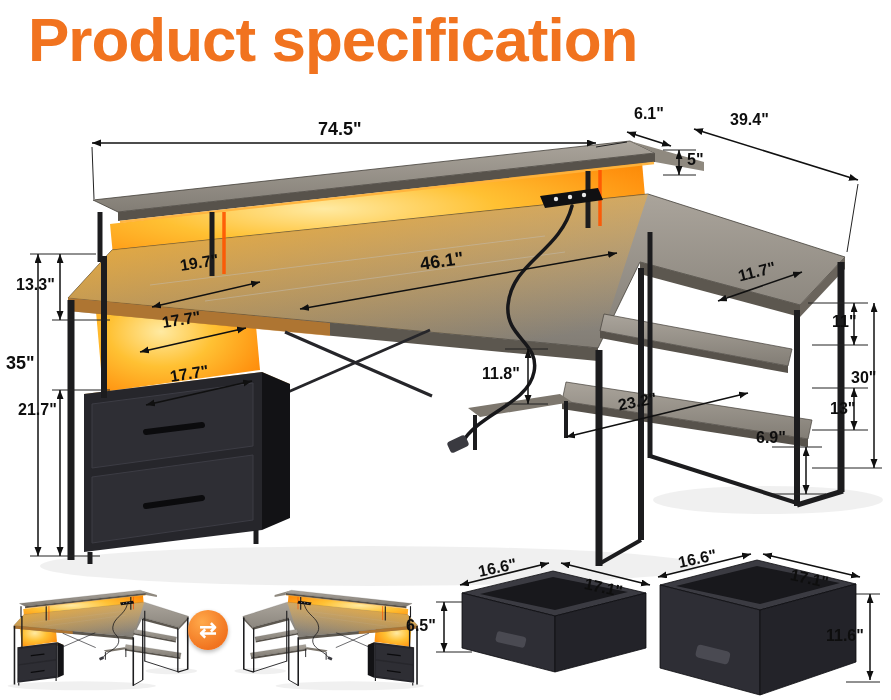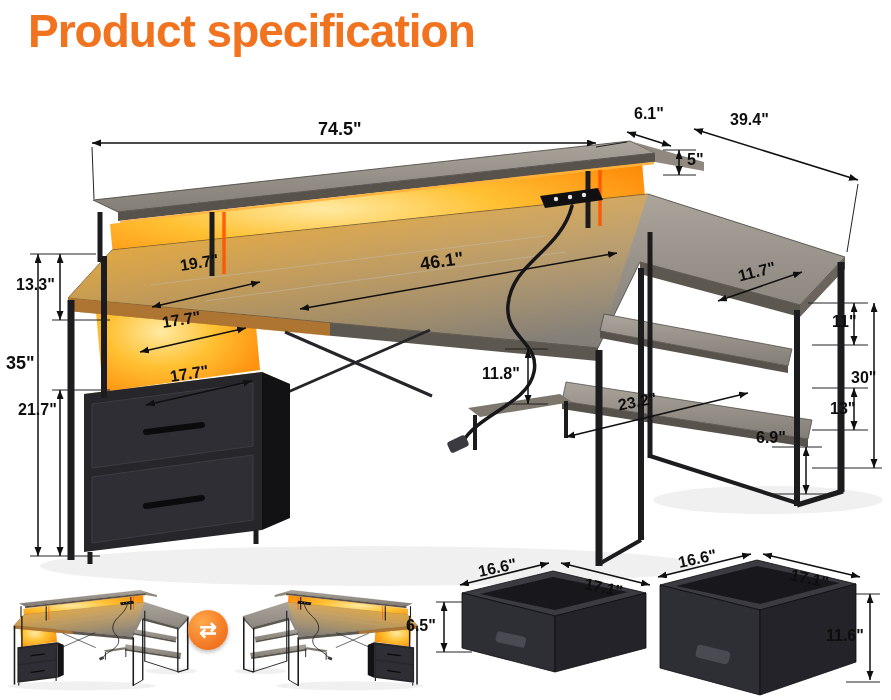--- a/index.html
+++ b/index.html
@@ -1,19 +1,19 @@
 <!DOCTYPE html>
 <html style="--accent: #f1731f; --led: #ffa41c; --wood: #958f86; --frame: #1c1c1e;"><head>
 <meta charset="utf-8">
 <style>
   *{margin:0;padding:0;box-sizing:border-box}
   html,body{width:891px;height:700px;background:#fff;font-family:"Liberation Sans",sans-serif;overflow:hidden}
   .canvas{position:relative;width:891px;height:700px;background:#fff}
   .art{position:absolute;left:0;top:0;width:891px;height:700px}
-  .title{position:absolute;left:28px;top:4px;font-size:46px;font-weight:700;letter-spacing:-1px;color:var(--accent,#f1731f);white-space:nowrap}
+  .title{position:absolute;left:28px;top:4px;font-size:62px;font-weight:700;letter-spacing:-1px;color:var(--accent,#f1731f);white-space:nowrap}
   .dim{position:absolute;font-weight:700;color:#0e0e0e;font-size:16px;white-space:nowrap;line-height:1}
   .dim.lg{font-size:18px}
   .swap{position:absolute;left:188px;top:610px;width:40px;height:40px;border-radius:50%;
         background:radial-gradient(circle at 35% 30%, #ffa94a, var(--accent,#f1731f) 72%);
         display:flex;align-items:center;justify-content:center;color:#fff;font-size:21px;font-weight:700;
         box-shadow:0 2px 4px rgba(0,0,0,.28)}
 </style>
 </head>
 <body>
 

